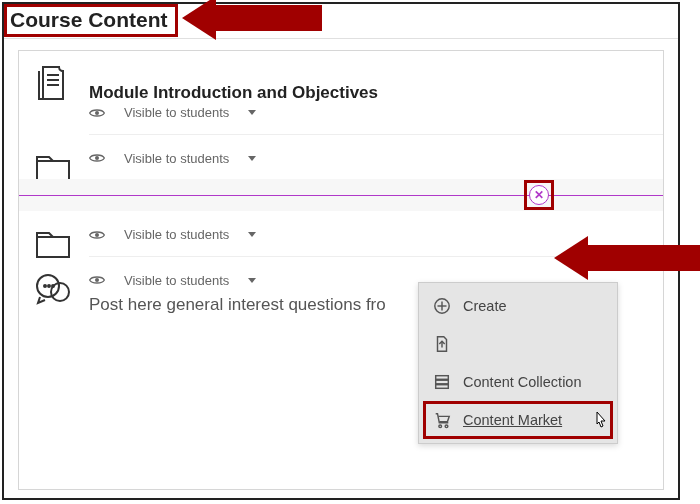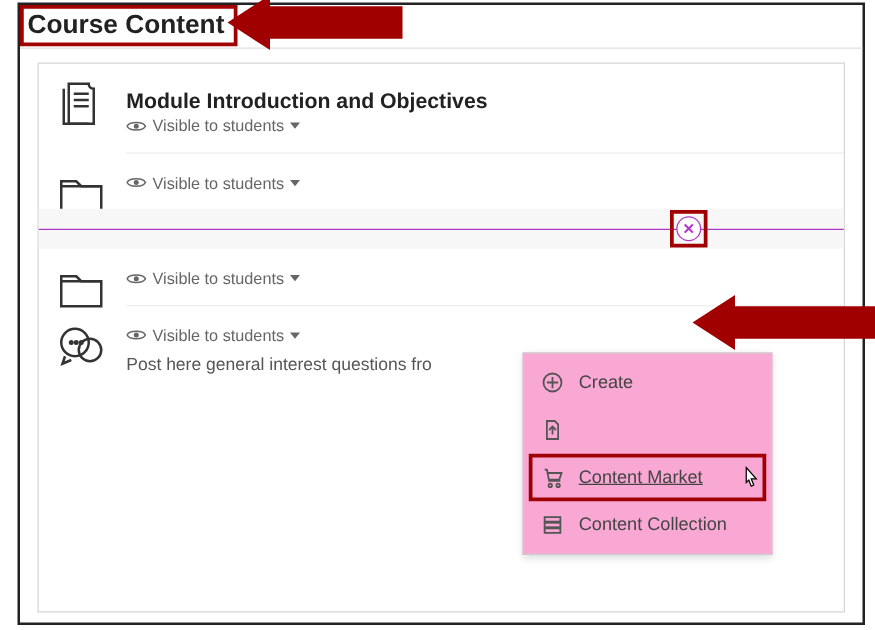--- a/index.html
+++ b/index.html
@@ -3,21 +3,21 @@
 <meta charset="utf-8">
 <style>
   * { box-sizing: border-box; }
   body {
     margin: 0; padding: 0;
     font-family: -apple-system, BlinkMacSystemFont, "Segoe UI", Arial, sans-serif;
     font-size: 14px; color: #333; background: #fff;
     width: 700px; height: 504px; position: relative; overflow: hidden;
   }
   .frame {
-    position: absolute; left: 14px; top: 2px; width: 678px; height: 498px;
+    position: absolute; left: 2px; top: 2px; width: 678px; height: 498px;
     border: 2px solid #222;
     text-decoration: underline;
   }
   .header {
     padding: 4px 6px 6px 6px; border-bottom: 1px solid #e0e0e0;
   }
   .header-title {
     font-size: 21px; font-weight: 700; color: #222; display: inline-block;
   }
   .hdr-box {
@@ -32,33 +32,33 @@
     display: flex; gap: 16px; padding: 16px 0 12px 70px;
     position: relative;
   }
   .item-sep { border-top: 1px solid #eee; margin: 0 0 0 70px; }
   .item-icon {
     position: absolute; left: 14px; top: 12px; width: 40px; height: 40px;
     color: #333;
   }
   .item-body { min-width: 0; }
   .item-title {
-    font-size: 17px; font-weight: 700; color: #222; margin: 4px 0 2px 0;
+    font-size: 17px; font-weight: 700; color: #222; margin: 16px 0 2px 0;
     display: flex; align-items: center; gap: 6px;
   }
   .vis {
-    display: inline-flex; align-items: center; gap: 5px;
+    display: inline-flex; align-items: center; gap: 19px;
     font-size: 13px; color: #666; cursor: pointer;
   }
   .vis svg { display: inline-block; }
   .caret {
     width: 0; height: 0; border-left: 4px solid transparent; border-right: 4px solid transparent;
     border-top: 5px solid #666; display: inline-block;
   }
-  .item-desc { font-size: 14px; color: #555; margin-top: 6px; }
+  .item-desc { font-size: 17px; color: #555; margin-top: 6px; }
 
   
   .insert-zone {
     position: relative; height: 32px;
     background: repeating-linear-gradient(0deg,#f7f7f7,#f7f7f7);
   }
   .insert-line {
     position: absolute; left: 0; right: 0; top: 50%; height: 0;
     border-top: 1.5px solid #b038c9;
   }
@@ -70,21 +70,21 @@
     font-weight: 700; font-size: 12px; line-height: 1; cursor: pointer;
   }
   .insert-highlight {
     position: absolute; width: 30px; height: 30px; border: 3px solid #a00000;
     transform: translate(-50%,-50%); pointer-events: none;
   }
 
   
   .menu {
     position: absolute; width: 200px;
-    background: #f9a8d4; border: 1px solid #ccc; box-shadow: 0 2px 6px rgba(0,0,0,.15);
+    background: #e5e5e5; border: 1px solid #ccc; box-shadow: 0 2px 6px rgba(0,0,0,.15);
     padding: 4px 0;
   }
   .menu-item {
     display: flex; align-items: center; gap: 12px;
     padding: 10px 14px; color: #444; cursor: pointer; font-size: 14.5px;
     position: relative;
   }
   .menu-item .mi-label { flex: 1; }
   .menu-item.underlined .mi-label { text-decoration: underline; }
   .menu-icon { width: 18px; height: 18px; color: #555; flex-shrink: 0; }
@@ -229,47 +229,47 @@
   </div>
   <div class="menu-item">
     <span class="menu-icon">
       <svg viewBox="0 0 20 20" width="18" height="18" stroke="#555" stroke-width="1.6" fill="none">
           <path d="M5 2 h7 l3 3 v13 h-10 z"></path>
           <line x1="10" y1="14" x2="10" y2="7"></line>
           <polyline points="7,10 10,7 13,10"></polyline>
         </svg>
     </span>
   </div>
+  <div class="menu-item">
+    <span class="menu-icon">
+      <svg viewBox="0 0 20 20" width="18" height="18" stroke="#555" stroke-width="1.6" fill="none">
+          <rect x="3" y="3" width="14" height="4"></rect>
+          <rect x="3" y="8" width="14" height="4"></rect>
+          <rect x="3" y="13" width="14" height="4"></rect>
+        </svg>
+    </span>
+    <span class="mi-label">Content Collection</span>
+  </div>
   <div class="menu-item underlined">
     <span class="menu-icon">
       <svg viewBox="0 0 20 20" width="18" height="18" stroke="#555" stroke-width="1.6" fill="none">
           <path d="M3 3 h2 l2 10 h10"></path>
           <circle cx="8" cy="17" r="1.5"></circle>
           <circle cx="15" cy="17" r="1.5"></circle>
           <path d="M6 6 h12 l-2 6 h-9"></path>
         </svg>
     </span>
     <span class="mi-label">Content Market</span>
     <div class="menu-highlight"></div>
     <span class="cursor" style="right:8px; top:10px;">
       <svg viewBox="0 0 16 20" width="16" height="20">
           <path d="M4 1 v12 l2 -2 l2 5 l2 -1 l-2 -5 h4 z" fill="#fff" stroke="#000" stroke-width="1"></path>
         </svg>
     </span>
   </div>
-  <div class="menu-item">
-    <span class="menu-icon">
-      <svg viewBox="0 0 20 20" width="18" height="18" stroke="#555" stroke-width="1.6" fill="none">
-          <rect x="3" y="3" width="14" height="4"></rect>
-          <rect x="3" y="8" width="14" height="4"></rect>
-          <rect x="3" y="13" width="14" height="4"></rect>
-        </svg>
-    </span>
-    <span class="mi-label">Content Collection</span>
-  </div>
 </div>
 
 <div class="arrow" style="left:182px; top:5px; width:140px; height:44px;">
   <div class="head" style="left:0; top:-9px; border-right:34px solid #a00000;"></div>
   <div class="shaft" style="left:32px; width:108px;"></div>
 </div>
 
 <div class="arrow" style="left:554px; top:245px; width:146px; height:44px;">
   <div class="head" style="left:0; top:-9px; border-right:34px solid #a00000;"></div>
   <div class="shaft" style="left:32px; width:115px;"></div>

